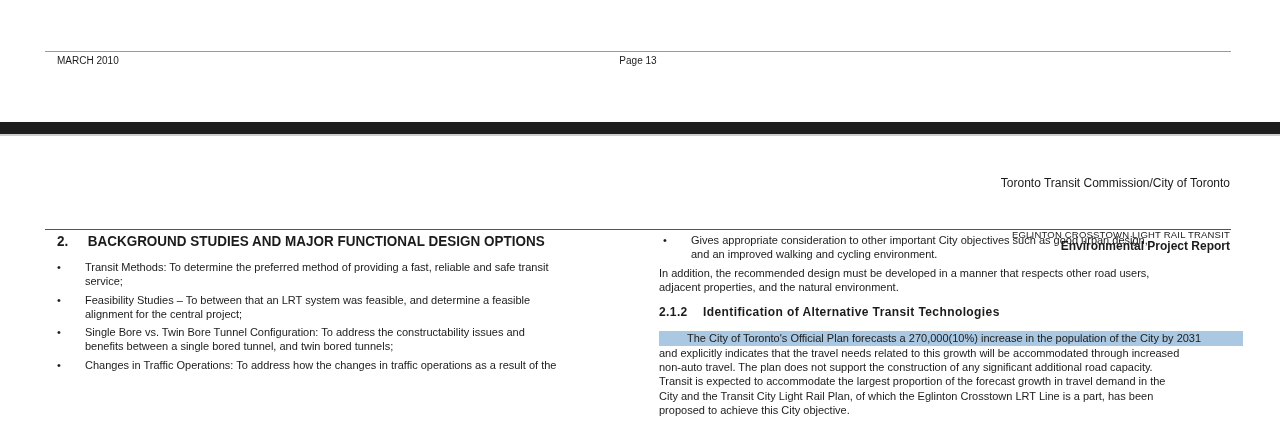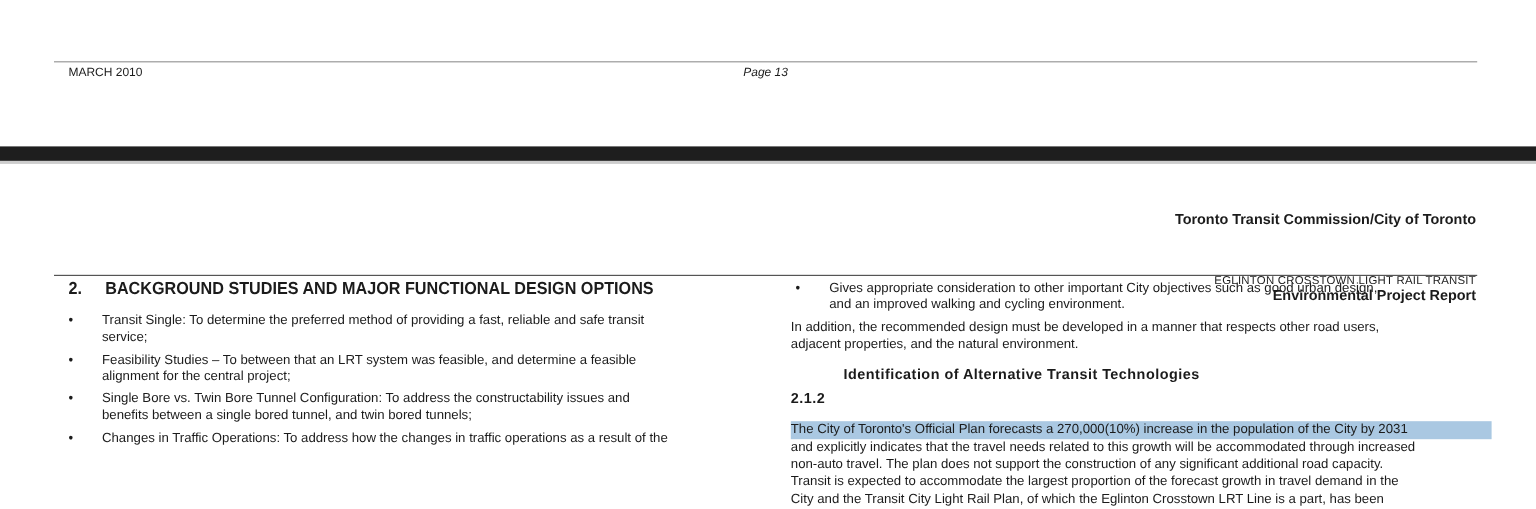--- a/index.html
+++ b/index.html
@@ -8,27 +8,27 @@
     background:#ffffff;color:#1b1b1b;
     font-family:"Liberation Sans","DejaVu Sans",sans-serif;
     -webkit-font-smoothing:antialiased;
   }
   .rule{position:absolute;left:45px;width:1186px;height:0;}
   #rule-top{top:51px;border-top:1px solid #9a9a9a;}
   #rule-mid{top:229px;border-top:1px solid #555;}
 
   .footer-row{position:absolute;left:45px;top:55px;width:1186px;font-size:10px;line-height:12px;}
   .footer-date{position:absolute;left:12px;top:0;}
-  .footer-page{display:block;text-align:center;font-style:italic;}
+  .footer-page{display:block;text-align:center;}
 
   .divider{position:absolute;left:0;top:122px;width:1280px;height:12px;
     background:var(--divider,#1e1e1e);border-bottom:2px solid #cdcdcd;}
 
   .doc-header{position:absolute;top:177px;right:50px;text-align:right;}
-  .dh1{font-weight:bold;font-size:12px;line-height:13px;}
+  .dh1{font-weight:normal;font-size:12px;line-height:13px;}
   .dh2{font-size:9.5px;line-height:11px;letter-spacing:0.2px;margin-top:39px;}
   .dh3{font-size:12.5px;line-height:12px;letter-spacing:0.3px;}
   .dh4{font-size:12px;line-height:13px;font-weight:bold;}
 
   .col{position:absolute;top:233px;font-size:11px;line-height:14.3px;}
   .col-left{left:57px;width:578px;}
   .col-right{left:659px;width:584px;}
 
   .sec-row{display:flex;font-weight:bold;font-size:14.5px;line-height:17px;
     white-space:nowrap;transform:scaleX(0.93);transform-origin:0 50%;}
@@ -37,23 +37,23 @@
   .intro{margin:15px 0 0 0;white-space:pre-line;}
   .bullets{margin-top:10px;}
   .b-item{display:flex;margin-bottom:4px;}
   .b-marker{width:28px;flex:0 0 28px;}
   .b-marker.indent{flex:0 0 32px;width:32px;padding-left:4px;box-sizing:border-box;}
   .b-text{white-space:pre-line;}
 
   .rc-para{margin:3px 0 0 0;white-space:pre-line;}
   .subhead{display:flex;margin-top:11px;font-weight:bold;font-size:12px;
     line-height:15px;letter-spacing:0.4px;white-space:nowrap;}
-  .subhead-num{width:44px;flex:0 0 44px;margin-top:20px;}
+  .subhead-num{width:44px;flex:0 0 44px;}
   .para2{margin-top:11px;}
-  .hl{display:block;background:var(--highlight,#aac8e2);line-height:14.5px;white-space:nowrap;}
+  .hl{display:block;background:var(--highlight,#aac8e2);line-height:14.5px;white-space:nowrap;padding-left:28px;}
   .para2-rest{white-space:pre-line;}
 </style>
 </head>
 <body>
 
 <div class="rule" id="rule-top"></div>
 <div class="footer-row">
   <span class="footer-date">MARCH 2010</span>
   <span class="footer-page">Page 13</span>
 </div>
@@ -68,21 +68,21 @@
 <div class="rule" id="rule-mid"></div>
 
 <div class="col col-left">
   <div class="sec-row">
     <span class="sec-num">2.</span>
     <span class="sec-title">BACKGROUND STUDIES AND MAJOR FUNCTIONAL DESIGN OPTIONS</span>
   </div>
   <div class="bullets">
     <div class="b-item">
       <span class="b-marker">•</span>
-      <span class="b-text">Transit Single: To determine the preferred method of providing a fast, reliable and safe transit
+      <span class="b-text">Transit Methods: To determine the preferred method of providing a fast, reliable and safe transit
 service;</span>
     </div>
     <div class="b-item">
       <span class="b-marker">•</span>
       <span class="b-text">Feasibility Studies – To between that an LRT system was feasible, and determine a feasible
 alignment for the central project;</span>
     </div>
     <div class="b-item">
       <span class="b-marker">•</span>
       <span class="b-text">Single Bore vs. Twin Bore Tunnel Configuration: To address the constructability issues and

